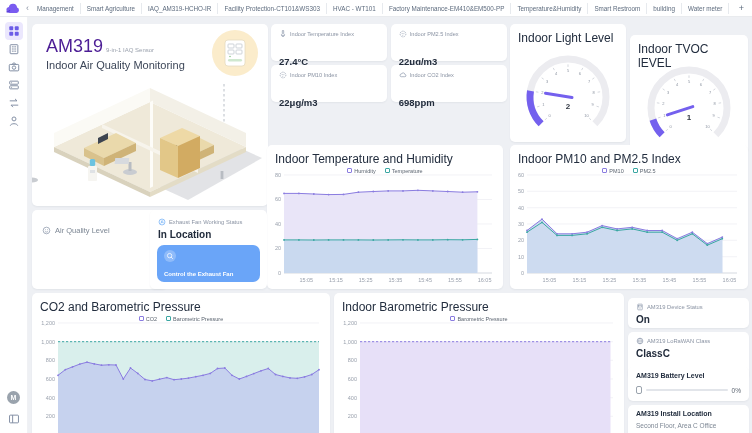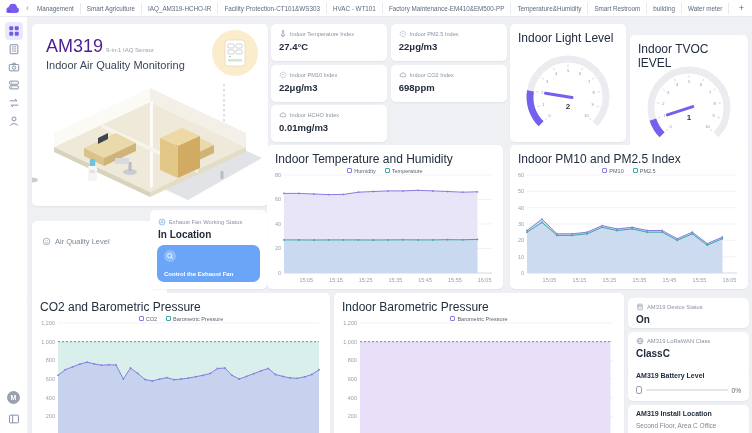--- a/index.html
+++ b/index.html
@@ -26,21 +26,21 @@
 .hero-sub{font-size:6px;color:#9aa1ad;margin-left:3px}
 .hero-title{font-size:11px;color:#3c4658;margin-top:2px}
 .device-circle{position:absolute;right:10px;top:6px;width:46px;height:46px;border-radius:50%;background:#fbeccb;display:flex;align-items:center;justify-content:center;z-index:3}
 .illustration{position:absolute;left:0;right:0;bottom:0;height:122px}
 
 #tiles{position:absolute;left:243px;top:7px;width:236px;display:grid;grid-template-columns:1fr 1fr;gap:3.5px}
 .tile{background:#fff;border-radius:5px;padding:6px 8px;height:37px;box-shadow:0 1px 2px rgba(31,45,61,.06)}
 .tile-top{display:flex;align-items:center;gap:3px;font-size:5.6px;color:#8a93a3}
 .ticon{width:8px;height:8px;color:#7d8aa0;flex:none;display:inline-flex}
 .ticon svg{width:100%;height:100%}
-.tile-val{font-size:9.5px;font-weight:bold;color:#222c3c;margin-top:3px}
+.tile-val{font-size:9.5px;font-weight:bold;color:#222c3c;margin-top:18px}
 
 .chart-title{font-size:12px;font-weight:normal;color:#232e3f;padding:7px 8px 0}
 .legend{display:flex;justify-content:center;gap:9px;font-size:5.5px;color:#5b6470;height:9px;align-items:center}
 .lg i{display:inline-block;width:5px;height:5px;border:1px solid;border-radius:1px;background:#fff;margin-right:2px}
 .lg{display:inline-flex;align-items:center}
 .plot{position:absolute;left:5px;right:5px;bottom:4px;top:26px}
 .gauge-box{position:absolute;left:0;right:0;top:18px;bottom:2px;display:flex;justify-content:center}
 
 .aq-label{display:flex;gap:4px;align-items:center;font-size:7.5px;color:#7d8794;padding:16px 0 0 10px}
 .aq-label .ticon{width:9px;height:9px}
@@ -237,31 +237,20 @@
       <div class="tile">
         <div class="tile-top">
           <span class="ticon">
             <svg viewBox="0 0 14 14" stroke-width="1.1">
               <path d="M4 10a2.4 2.4 0 1 1 .4-4.8A3 3 0 0 1 10.2 6 2 2 0 0 1 10 10z" fill="none" stroke="currentColor"></path>
             </svg>
           </span>
           <span>Indoor CO2 Index</span>
         </div>
   <div class="tile-val">698ppm</div>
-      </div>
-      <div class="tile">
-        <div class="tile-top">
-          <span class="ticon">
-            <svg viewBox="0 0 14 14" stroke-width="1.1">
-              <path d="M4 10a2.4 2.4 0 1 1 .4-4.8A3 3 0 0 1 10.2 6 2 2 0 0 1 10 10z" fill="none" stroke="currentColor"></path>
-            </svg>
-          </span>
-          <span>Indoor HCHO Index</span>
-        </div>
-  <div class="tile-val">0.01mg/m3</div>
       </div>
     </div>
 
   <div class="card" style="left:482px;top:7px;width:116px;height:118px">
     <div class="chart-title">Indoor Light Level</div>
     <div class="gauge-box">
         <svg width="104" height="98" viewBox="0 0 104 98">
           <path d="M25.1 81.8 A38 38 0 1 1 78.9 81.8" stroke="#ececf0" stroke-width="7" fill="none" stroke-linecap="butt"></path>
           <path d="M25.1 81.8 A38 38 0 0 1 14.5 48.9" stroke="#7460ee" stroke-width="7" fill="none" stroke-linecap="butt"></path>
           <line x1="29.0" y1="77.9" x2="30.8" y2="76.1" stroke="#b9bec8" stroke-width="0.6"></line>
@@ -442,21 +431,21 @@
           <circle cx="117.2" cy="57.9" r="0.9" fill="#3aa7a3"></circle>
           <circle cx="132.2" cy="61.2" r="0.9" fill="#3aa7a3"></circle>
           <circle cx="147.2" cy="61.2" r="0.9" fill="#3aa7a3"></circle>
           <circle cx="162.2" cy="69.3" r="0.9" fill="#3aa7a3"></circle>
           <circle cx="177.3" cy="62.8" r="0.9" fill="#3aa7a3"></circle>
           <circle cx="192.3" cy="74.2" r="0.9" fill="#3aa7a3"></circle>
           <circle cx="207.3" cy="67.7" r="0.9" fill="#3aa7a3"></circle>
         </svg></div>
   </div>
 
-  <div class="card" style="left:4px;top:204px;width:135px;height:79px">
+  <div class="card" style="left:4px;top:193px;width:135px;height:79px">
     <div class="aq-label">
       <span class="ticon">
           <svg viewBox="0 0 14 14">
             <circle cx="7" cy="7" r="5.2" fill="none" stroke="currentColor"></circle>
             <circle cx="5.2" cy="5.8" r="0.7" fill="currentColor"></circle>
             <circle cx="8.8" cy="5.8" r="0.7" fill="currentColor"></circle>
             <path d="M4.8 8.4c1.2 1.6 3.2 1.6 4.4 0" fill="none" stroke="currentColor" stroke-linecap="round"></path>
           </svg>
         </span>
       <span>Air Quality Level</span>

